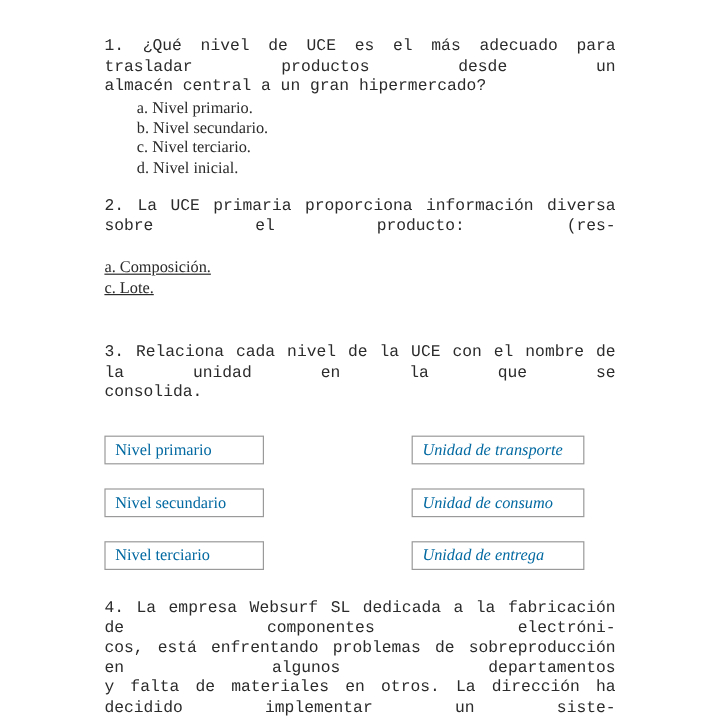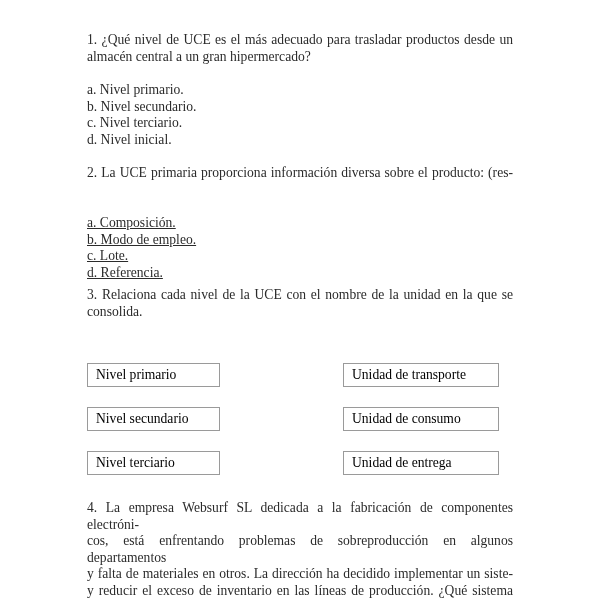--- a/index.html
+++ b/index.html
@@ -23,20 +23,21 @@
       font-family: "Liberation Serif", "DejaVu Serif", serif;
       font-size: 13.6px;
       line-height: 16.6px;
     }
     .para {
       position: absolute;
       left: 0;
       width: 426px;
       text-align: justify;
       hyphens: manual;
+      font-family: Liberation Mono, monospace;
     }
     .line {
       display: block;
       white-space: nowrap;
     }
     .jline {
       display: block;
       text-align: justify;
       text-align-last: justify;
       white-space: normal;
@@ -52,50 +53,48 @@
     }
     .match-box {
       position: absolute;
       height: 24px;
       border: 1px solid #9a9a9a;
       box-sizing: border-box;
       padding-left: 8px;
       line-height: 22px;
       font-size: 13.6px;
       white-space: nowrap;
-      color: #000000;
+      color: #0369a1;
       background: #ffffff;
     }
     .left-col { left: 0; width: 133px; }
-    .right-col { left: 256px; width: 156px; }
+    .right-col { left: 256px; width: 144px; font-style: italic; }
   </style>
 </head>
 <body>
 
 <div class="page">
 
   <div class="para" style="top:32px;">
     <span class="jline">1. ¿Qué nivel de UCE es el más adecuado para trasladar productos desde un</span>
     <span class="line">almacén central a un gran hipermercado?</span>
   </div>
-  <div class="options" style="top:82px;">
+  <div class="options" style="top:82px;margin-left:27px;">
     <span class="opt">a. Nivel primario.</span>
     <span class="opt">b. Nivel secundario.</span>
     <span class="opt">c. Nivel terciario.</span>
     <span class="opt">d. Nivel inicial.</span>
   </div>
 
   <div class="para" style="top:165px;">
     <span class="jline">2. La UCE primaria proporciona información diversa sobre el producto: (res-</span>
   </div>
   <div class="options" style="top:215px;text-decoration:underline;">
     <span class="opt">a. Composición.</span>
-    <span class="opt">b. Modo de empleo.</span>
     <span class="opt">c. Lote.</span>
-    <span class="opt">d. Referencia.</span>
   </div>
 
   <div class="para" style="top:287px;">
     <span class="jline">3. Relaciona cada nivel de la UCE con el nombre de la unidad en la que se</span>
     <span class="line">consolida.</span>
   </div>
 
   <div class="match-box left-col" style="top:363px;">Nivel primario</div>
   <div class="match-box right-col" style="top:363px;">Unidad de transporte</div>
 

